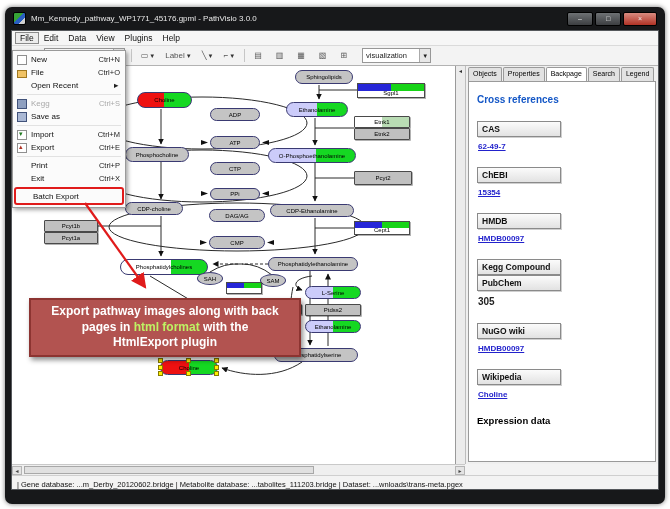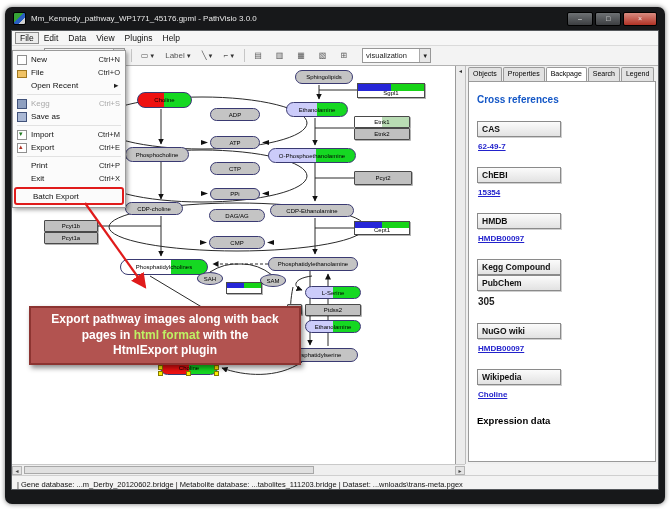--- a/index.html
+++ b/index.html
@@ -65,21 +65,21 @@
   .node{position:absolute;box-sizing:border-box;border:1px solid #3a3a72;display:flex;align-items:center;justify-content:center;font-size:6px;line-height:1;color:#000;white-space:nowrap;z-index:5}
   .node.pill{border-radius:8px}
   .node.rect{border-radius:1px;border-color:#4a4a4a;box-shadow:1px 1px 0 rgba(0,0,0,.3)}
   .node.oval{border-radius:50%}
   .node.gene-strip{background:#fff;border-color:#4a4a4a;box-shadow:1px 1px 0 rgba(0,0,0,.3)}
   .node .strip{position:absolute;left:0;top:0;right:0;height:50%;background:linear-gradient(90deg,#2626d8 0 50%,#17d417 50% 100%)}
   .node span{position:relative;z-index:2}
   .node.gene-strip span{align-self:flex-end;margin:0 auto 1px}
   .handle{position:absolute;width:5px;height:5px;background:#ffee00;border:1px solid #857a00;z-index:8;box-sizing:border-box}
   
-  .annotation{position:absolute;left:17px;top:240px;width:268px;height:55px;z-index:10;background:#b25350;border:2px solid #8c3431;box-shadow:2px 3px 5px rgba(0,0,0,.45);color:#fff;font-weight:bold;font-size:12px;line-height:1.3;text-align:center;display:flex;flex-direction:column;justify-content:center}
+  .annotation{position:absolute;left:17px;top:232px;width:268px;height:55px;z-index:10;background:#b25350;border:2px solid #8c3431;box-shadow:2px 3px 5px rgba(0,0,0,.45);color:#fff;font-weight:bold;font-size:12px;line-height:1.3;text-align:center;display:flex;flex-direction:column;justify-content:center}
   .annotation .hl{color:#bef264}
   .edges{position:absolute;left:0;top:0;z-index:1}
   .arrow-overlay{position:absolute;left:0;top:0;z-index:60;pointer-events:none}
 </style>
 </head>
 <body>
 
 <div class="window">
 
   <div class="titlebar">

